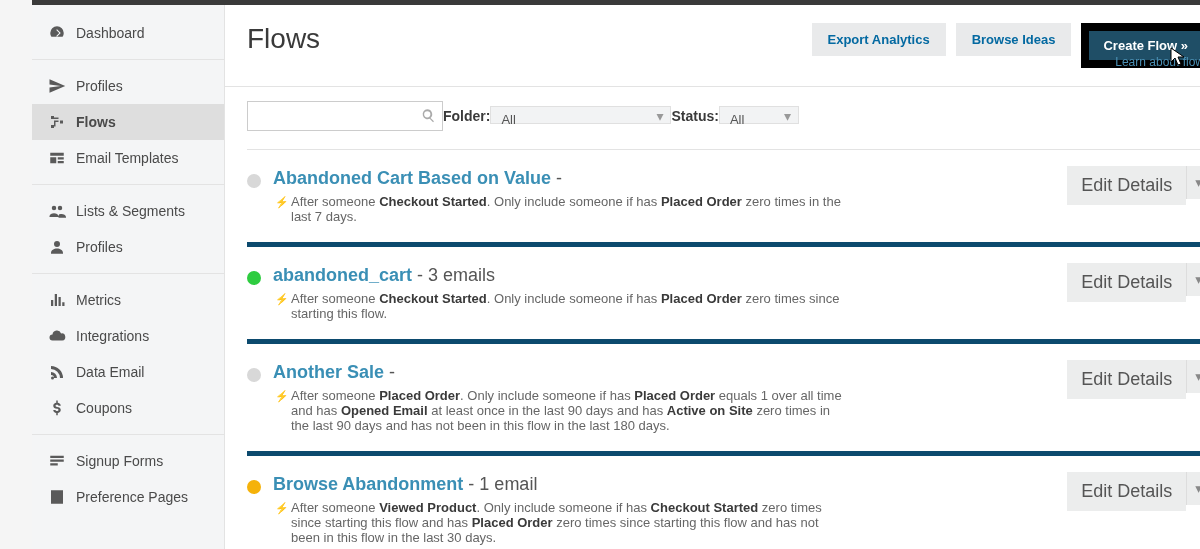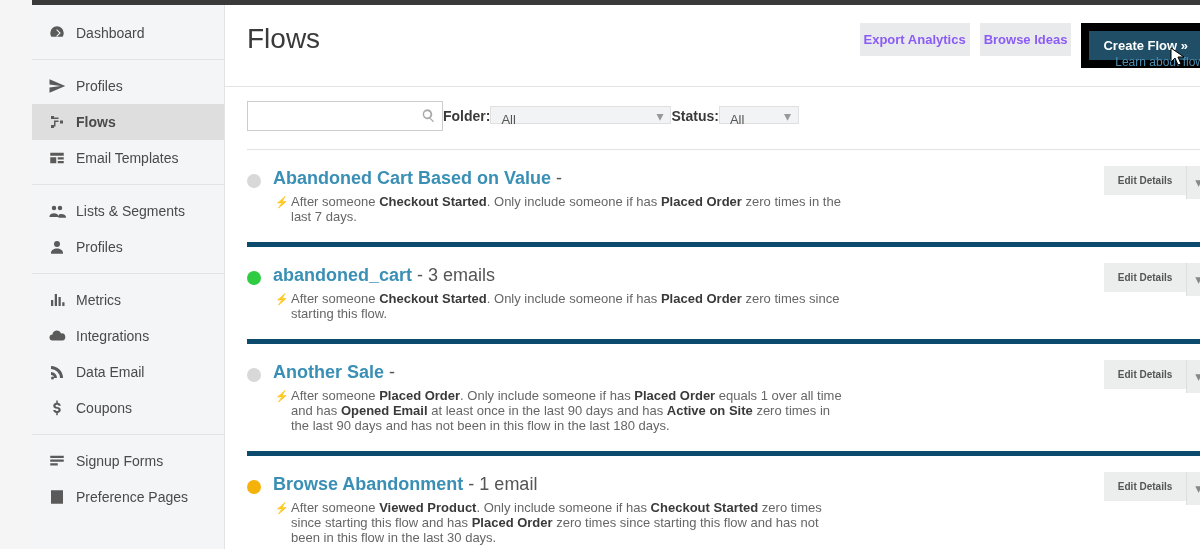--- a/index.html
+++ b/index.html
@@ -8,21 +8,21 @@
 .sidebar{width:193px;background:#f4f5f6;border-right:1px solid #e3e3e3;flex-shrink:0;padding-top:10px;}
 .side-item{display:flex;align-items:center;padding:9px 16px;cursor:pointer;font-size:14px;color:#4a4a4a;}
 .side-item.active{background:#dedede;font-weight:600;}
 .side-item .icon{width:18px;height:18px;margin-right:10px;display:flex;align-items:center;justify-content:center;}
 .side-item svg{fill:#5a5a5a;}
 .side-sep{border:none;border-top:1px solid #e3e3e3;margin:8px 0;}
 .main{flex:1;padding:0 0 0 0;overflow:hidden;position:relative;}
 .topbar{display:flex;align-items:flex-start;justify-content:space-between;padding:18px 22px 0 22px;}
 .page-title{font-size:28px;font-weight:400;color:#3a3a3a;}
 .top-actions{display:flex;gap:10px;align-items:flex-start;}
-.btn{padding:9px 4px;font-size:13px;font-weight:600;border:none;cursor:pointer;background:#e9eaeb;color:#8b5cf6;}
+.btn{padding:9px 16px;font-size:13px;font-weight:600;border:none;cursor:pointer;background:#e9eaeb;color:#0369a1;}
 .btn-primary{background:#1f4e66;color:#fff;border:8px solid #000000;padding:7px 14px;}
 .learn-link{position:absolute;right:22px;top:50px;font-size:12px;color:#4a8fb3;}
 .learn-link a{color:#4a8fb3;text-decoration:none;}
 .divider1{border-bottom:1px solid #e3e3e3;margin:18px 0 0 0;}
 .filters{display:flex;align-items:center;padding:14px 22px 18px 22px;}
 .search-wrap{position:relative;width:196px;}
 .search-input{width:100%;height:30px;border:1px solid #ccc;padding:4px 28px 4px 8px;font-size:13px;}
 .search-icon{position:absolute;right:7px;top:7px;color:#aaa;}
 .filter-label{font-weight:600;font-size:14px;}
 .select{position:relative;display:inline-block;}
@@ -36,21 +36,21 @@
 .flow-row:last-child{border-bottom:none;}
 .dot{width:14px;height:14px;border-radius:50%;margin-top:6px;margin-right:12px;flex-shrink:0;}
 .flow-body{flex:1;min-width:0;padding-right:12px;}
 .flow-title-line{font-size:18px;}
 .flow-name{color:#3a8fb5;font-weight:700;text-decoration:none;}
 .flow-suffix{color:#555;font-weight:400;}
 .flow-desc{font-size:13px;color:#666;margin-top:5px;margin-left:18px;max-width:560px;position:relative;}
 .bolt{position:absolute;left:-16px;top:2px;color:#bbb;font-size:11px;}
 .flow-desc b{color:#3a3a3a;font-weight:700;}
 .flow-actions{display:flex;align-items:flex-start;margin-top:-2px;}
-.edit-btn{background:#eceded;border:none;color:#555;font-size:10px;font-weight:700;padding:9px 14px;cursor:pointer;}
+.edit-btn{background:#eceded;border:none;color:#555;font-size:18px;font-weight:400;padding:9px 14px;cursor:pointer;}
 .edit-caret{background:#eceded;border:none;border-left:1px solid #ddd;padding:9px 8px;cursor:pointer;color:#888;}
 .cursor-img{position:absolute;top:42px;right:46px;pointer-events:none;z-index:10;}
 </style>
 </head>
 <body>
 
 <div class="app">
  <div class="sidebar">
 
   <div class="side-item">

